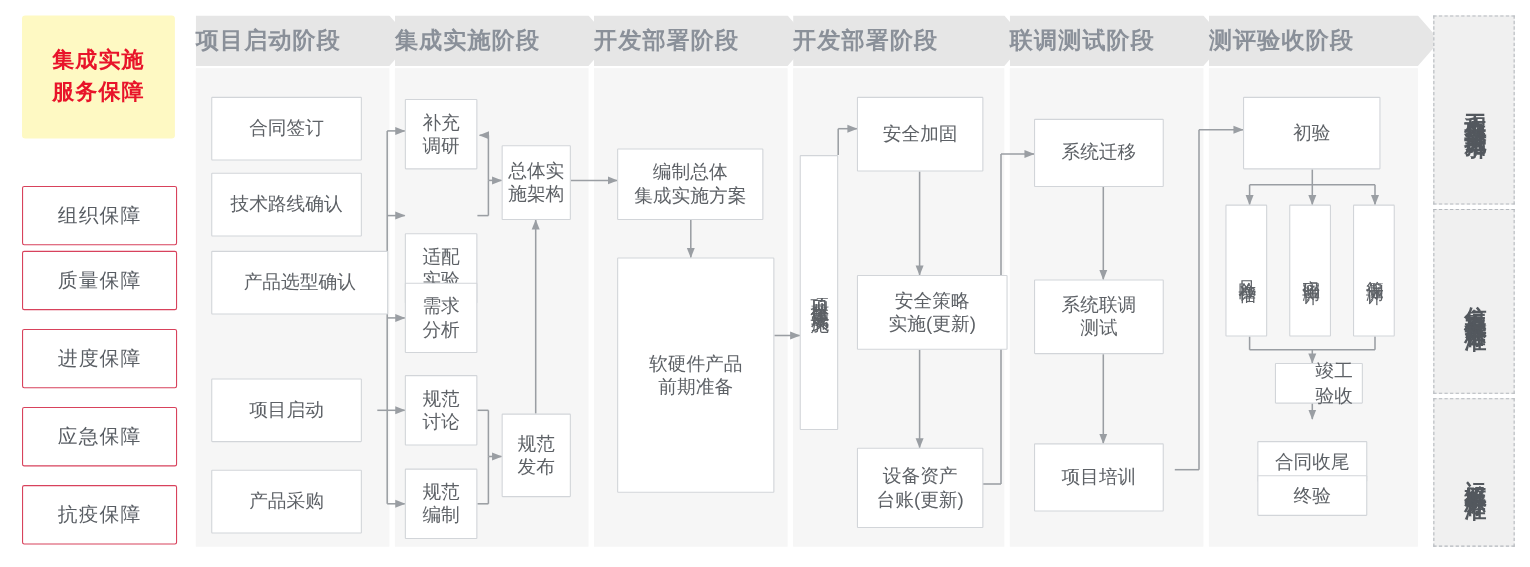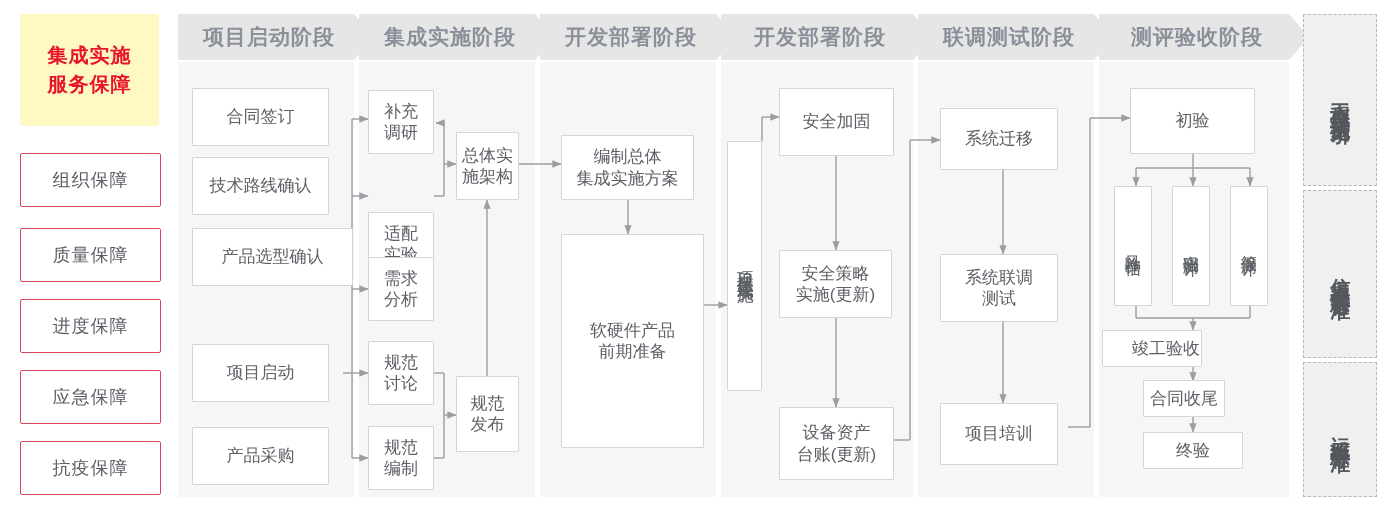--- a/index.html
+++ b/index.html
@@ -26,21 +26,21 @@
   }
 
   
   .phase-body{
     position:absolute;top:62px;height:435px;
     background:#f6f6f6;
   }
   .phase-head{
     position:absolute;top:14px;height:46px;
     color:#8a9099;font-weight:bold;font-size:21px;letter-spacing:1px;
-    display:flex;align-items:center;justify-content:center;
+    display:flex;align-items:center;justify-content:flex-start;
     box-sizing:border-box;
   }
   .phase-head .hdbg{position:absolute;left:0;top:0;width:100%;height:100%;}
   .phase-head .hdtxt{position:relative;z-index:2;padding-right:14px;}
 
   
   .node{
     position:absolute;background:#ffffff;border:1px solid #d2d5d9;
     display:flex;align-items:center;justify-content:center;text-align:center;
     color:#5d6166;font-size:17px;line-height:1.25;box-sizing:border-box;
@@ -70,21 +70,21 @@
 </head>
 <body>
 
 <div id="root">
 
   <div class="lead-box">
     <span>集成实施</span>
     <span>服务保障</span>
   </div>
 
-  <div class="guar-box" style="top:153px">
+  <div class="guar-box" style="top:169px">
     <span>组织保障</span>
   </div>
   <div class="guar-box" style="top:228px">
     <span>质量保障</span>
   </div>
   <div class="guar-box" style="top:299px">
     <span>进度保障</span>
   </div>
   <div class="guar-box" style="top:370px">
     <span>应急保障</span>
@@ -269,21 +269,21 @@
     <span>软硬件产品</span>
     <span>前期准备</span>
   </div>
 
   <div class="node v" style="left:727px;top:141px;width:35px;height:250px;">
     <span>项目整体集成实施</span>
   </div>
   <div class="node" style="left:779px;top:88px;width:115px;height:68px;">
     <span>安全加固</span>
   </div>
-  <div class="node" style="left:779px;top:250px;width:113px;height:68px;flex-direction:column;">
+  <div class="node" style="left:779px;top:250px;width:137px;height:68px;flex-direction:column;">
     <span>安全策略</span>
     <span>实施(更新)</span>
   </div>
   <div class="node" style="left:779px;top:407px;width:115px;height:73px;flex-direction:column;">
     <span>设备资产</span>
     <span>台账(更新)</span>
   </div>
 
   <div class="node" style="left:940px;top:108px;width:118px;height:62px;">
     <span>系统迁移</span>
@@ -301,24 +301,24 @@
   </div>
   <div class="node v sm" style="left:1114px;top:186px;width:38px;height:120px;">
     <span>风险评估</span>
   </div>
   <div class="node v sm" style="left:1172px;top:186px;width:38px;height:120px;">
     <span>密码测评</span>
   </div>
   <div class="node v sm" style="left:1230px;top:186px;width:38px;height:120px;">
     <span>等保测评</span>
   </div>
-  <div class="node" style="left:1102px;top:330px;width:100px;height:37px;padding-left:28px;">
+  <div class="node" style="left:1159px;top:330px;width:80px;height:37px;padding-left:28px;">
     <span>竣工验收</span>
   </div>
-  <div class="node" style="left:1143px;top:380px;width:82px;height:37px;">
+  <div class="node" style="left:1143px;top:401px;width:100px;height:37px;">
     <span>合同收尾</span>
   </div>
   <div class="node" style="left:1143px;top:432px;width:100px;height:37px;">
     <span>终验</span>
   </div>
 
   <div class="std" style="top:14px;height:172px;">
     <span class="vtxt">工程项目实施指引</span>
   </div>
   <div class="std" style="top:190px;height:168px;">

